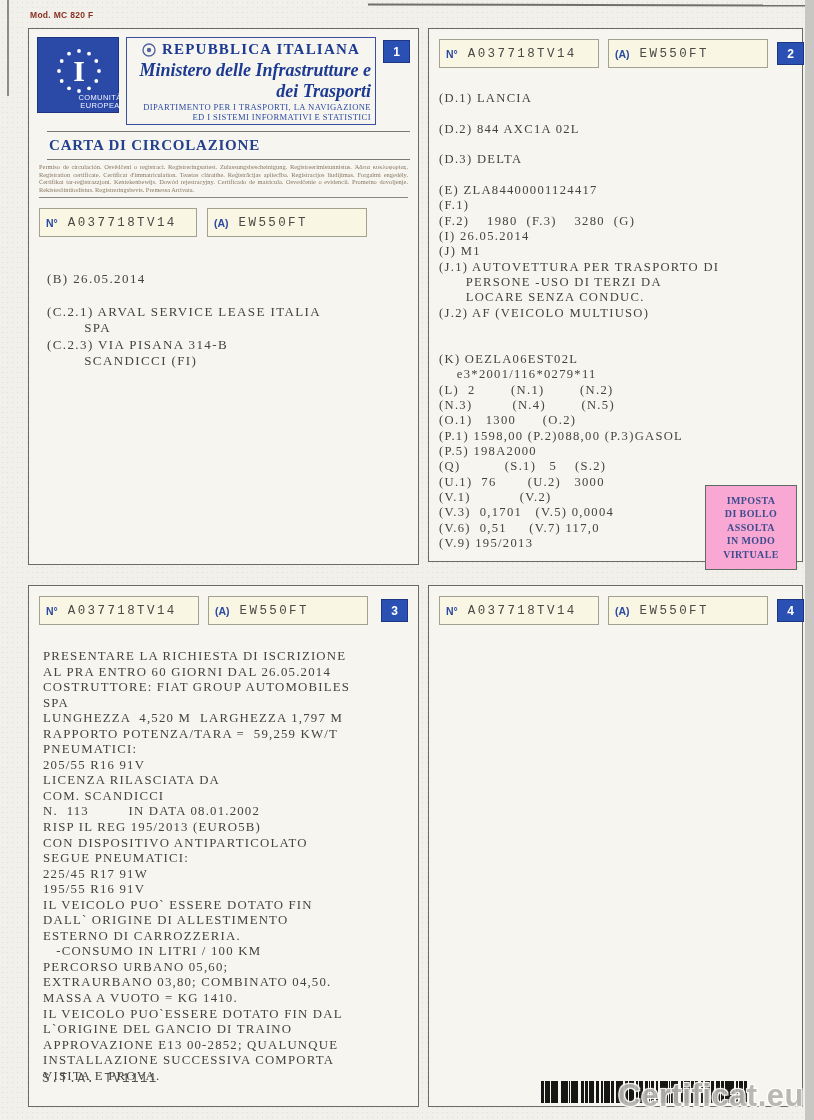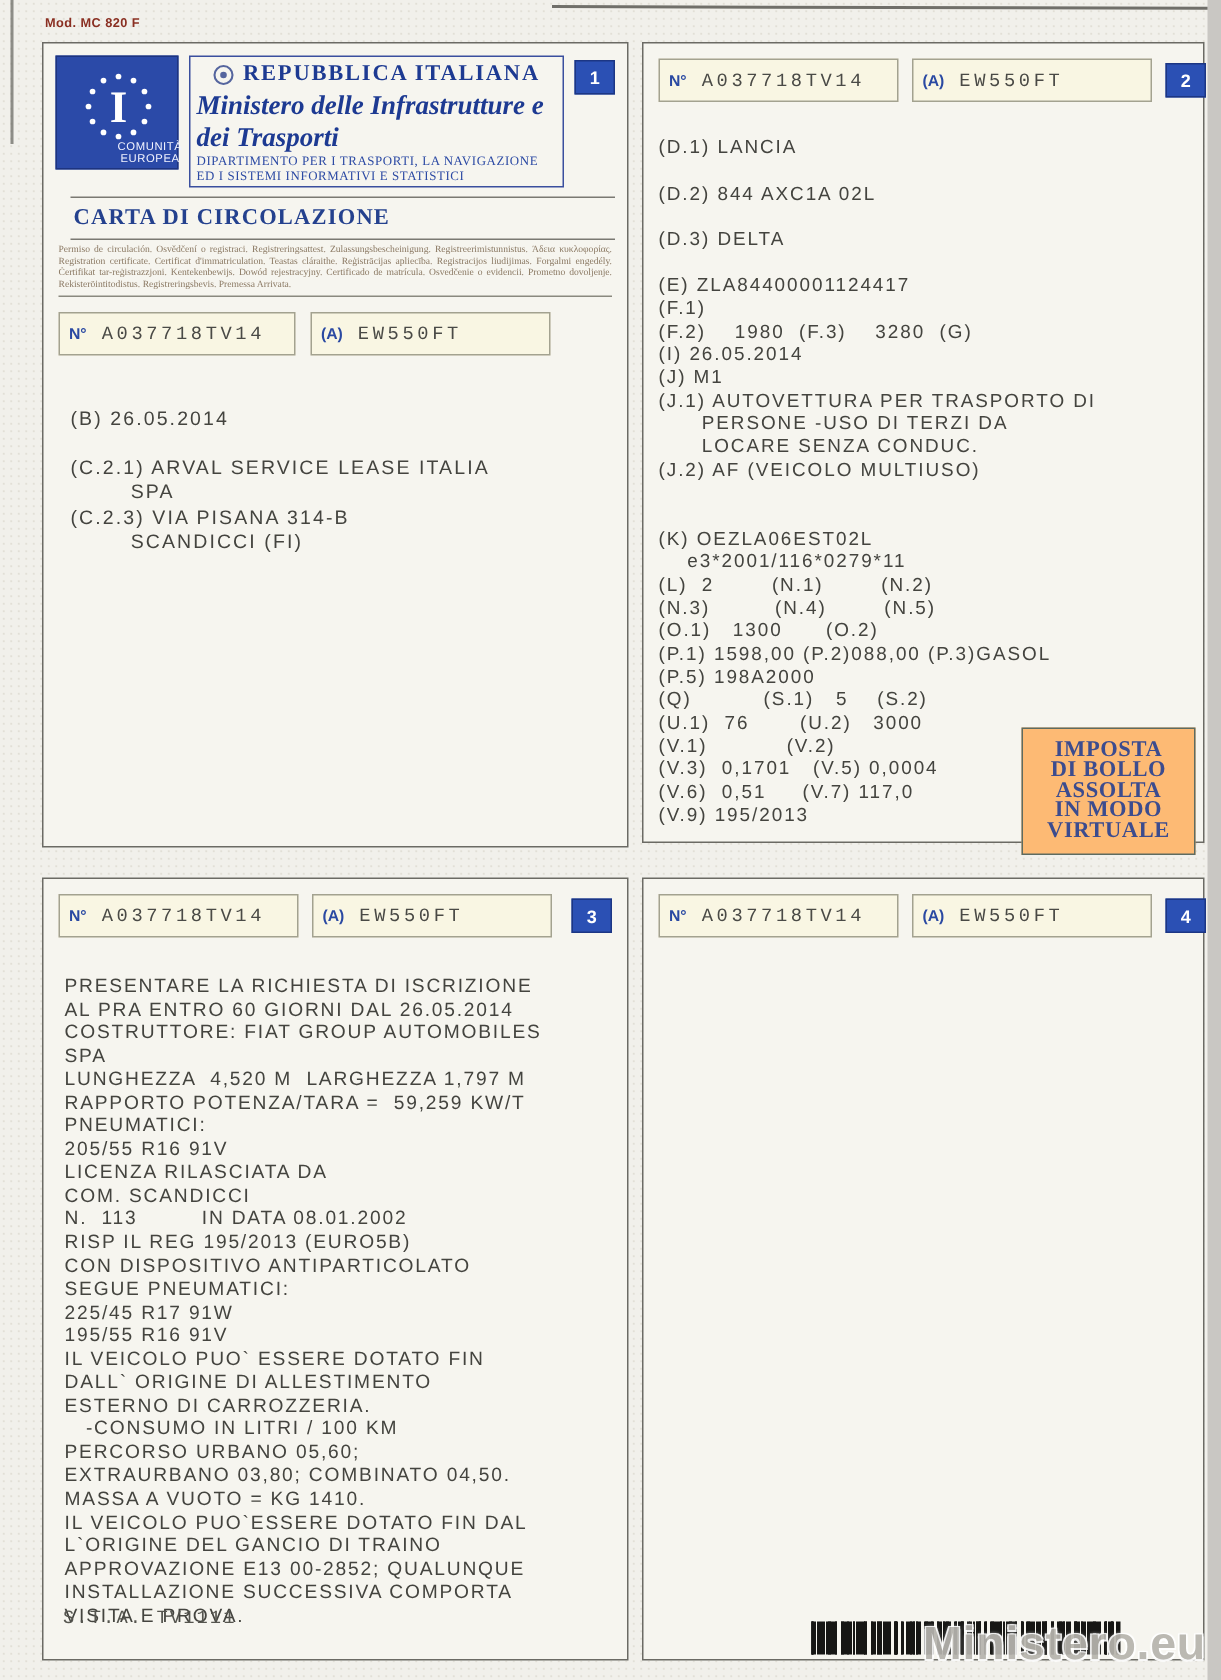--- a/index.html
+++ b/index.html
@@ -17,21 +17,21 @@
   .p2{left:428px;top:28px;width:375px;height:534px;}
   .p3{left:28px;top:585px;width:391px;height:522px;}
   .p4{left:428px;top:585px;width:375px;height:522px;}
 
   
   .hdr{display:flex;align-items:stretch;gap:7px;margin:8px 8px 0 8px;}
   .eu-box{width:82px;height:76px;background:#2b4aa8;border:1px solid #1d3480;flex:none;
     display:flex;flex-direction:column;align-items:center;justify-content:flex-end;padding-bottom:2px;box-sizing:border-box;position:relative;}
   .eu-box svg{position:absolute;top:1px;left:0;}
   .eu-cap{color:#f2f4ff;font-size:7.5px;line-height:8px;text-align:center;letter-spacing:.4px;font-family:"Liberation Sans",sans-serif;margin-left:44px;}
-  .title-box{flex:1;border:1.4px solid #3a4f9e;padding:3px 4px 2px 4px;text-align:left;box-sizing:border-box;}
+  .title-box{flex:1;border:1.4px solid #3a4f9e;padding:3px 4px 2px 4px;text-align:right;box-sizing:border-box;}
   .republic{font-family:"Liberation Serif",serif;font-weight:bold;font-size:15px;color:#1d3a92;letter-spacing:1.2px;display:flex;align-items:center;justify-content:center;gap:6px;}
   .ministry{font-family:"Liberation Serif",serif;font-style:italic;font-weight:bold;font-size:18px;color:#1d3a92;margin-top:2px;}
   .dept{font-family:"Liberation Serif",serif;font-size:8.6px;color:#2c4aa4;letter-spacing:.4px;line-height:10px;}
   .badge{width:25px;height:21px;background:#2b50b4;border:1px solid #1c3684;color:#fff;font-weight:bold;font-size:12px;
     display:flex;align-items:center;justify-content:center;flex:none;}
   .p1 .badge{margin-top:3px;}
 
   .carta-row{display:flex;margin:6px 8px 0 18px;border-bottom:1.2px solid #7a7972;padding:2px 2px 5px 2px;border-top:1.2px solid #7a7972;padding-top:5px;}
   .carta-title{font-family:"Liberation Serif",serif;font-size:15px;color:#24418e;letter-spacing:.8px;font-weight:bold;}
   .carta-serial{font-family:"DejaVu Sans Mono",monospace;font-weight:bold;font-size:17px;color:#23221f;letter-spacing:2px;margin-left:38px;}
@@ -42,28 +42,28 @@
   .reg-row{display:flex;align-items:center;gap:9px;margin:10px 10px 0 10px;}
   .reg-box{background:#f9f6e3;border:1.2px solid #a3a290;height:29px;display:flex;align-items:center;box-sizing:border-box;padding:0 6px;flex:none;}
   .reg-box.n{width:160px;}
   .reg-box.a{width:160px;}
   .reg-label{color:#2a49a2;font-weight:bold;font-size:10.5px;margin-right:10px;font-family:"Liberation Sans",sans-serif;}
   .reg-value{font-family:"Liberation Mono",monospace;font-size:12.5px;color:#4a4a46;letter-spacing:2.4px;white-space:nowrap;}
   .reg-row .badge{margin-left:auto;}
   .p1 .reg-row .reg-box.n{width:158px;}
   .p1 .reg-row{gap:10px;}
 
-  pre.body{font-family:Liberation Sans, sans-serif;color:#44443f;margin:0;white-space:pre;}
+  pre.body{font-family:Liberation Serif, serif;color:#44443f;margin:0;white-space:pre;}
   .p1 pre.body{margin:34px 0 0 18px;font-size:13px;line-height:16.3px;letter-spacing:1.4px;}
   .p2 pre.body{margin:23px 0 0 10px;font-size:12.6px;line-height:15.35px;letter-spacing:1.3px;}
   .p3 pre.body{margin:24px 0 0 14px;font-size:12.8px;line-height:15.55px;letter-spacing:1.2px;}
 
-  .stamp{position:absolute;right:5px;bottom:-9px;width:86px;background:#fdba74;border:1.4px solid #5d6b60;
-    font-family:"Liberation Serif",serif;font-weight:bold;font-size:15px;line-height:13.5px;color:#3c4c8e;
-    text-align:center;padding:8px 14px;letter-spacing:.4px;white-space:pre-line;z-index:3;}
+  .stamp{position:absolute;right:5px;bottom:-9px;width:86px;background:#f9a8d4;border:1.4px solid #5d6b60;
+    font-family:"Liberation Serif",serif;font-weight:bold;font-size:10px;line-height:13.5px;color:#3c4c8e;
+    text-align:center;padding:8px 2px;letter-spacing:.4px;white-space:pre-line;z-index:3;}
 
   .sta-footer{position:absolute;left:13px;bottom:20px;font-family:"Liberation Mono",monospace;font-size:12.5px;letter-spacing:1.4px;color:#55554f;}
 
   .barcode{position:absolute;left:112px;bottom:3px;width:206px;height:22px;
     background:
       repeating-linear-gradient(90deg,#161614 0 2px,transparent 2px 5px),
       repeating-linear-gradient(90deg,#161614 0 1px,transparent 1px 7px),
       repeating-linear-gradient(90deg,#161614 0 3px,transparent 3px 11px),
       repeating-linear-gradient(90deg,#161614 0 1px,transparent 1px 4px);}
 
@@ -242,14 +242,14 @@
       </div>
       <div class="reg-box a">
         <span class="reg-label">(A)</span>
         <span class="reg-value">EW550FT</span>
       </div>
       <div class="badge">4</div>
     </div>
     <div class="barcode"></div>
   </div>
 
-  <div class="watermark">Ministero.eu</div>
+  <div class="watermark">Certificat.eu</div>
 </div>
 
 </body></html>

